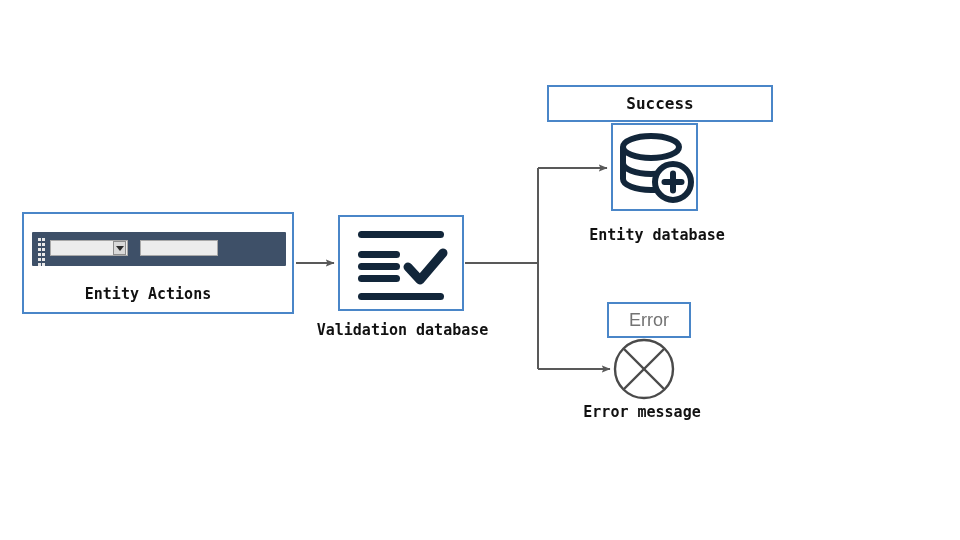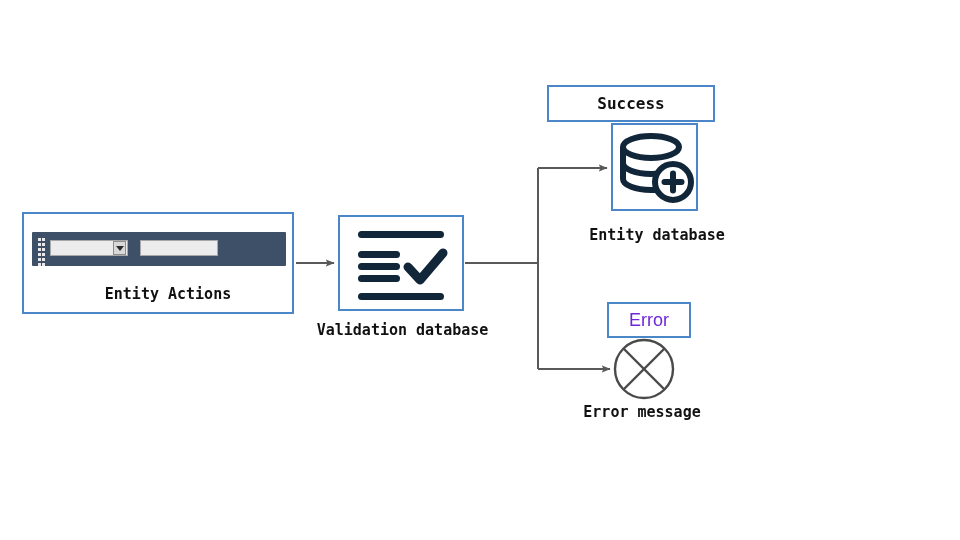--- a/index.html
+++ b/index.html
@@ -109,21 +109,21 @@
     position: absolute;
     text-align: center;
     font-family: "DejaVu Sans Mono", monospace;
     font-weight: bold;
     font-size: 15px;
     color: #111111;
     white-space: nowrap;
     letter-spacing: 0px;
   }
   #entity-actions-caption {
-    left: 32px;
+    left: 12px;
     top: 285px;
     width: 272px;
   }
   
   #validation-node {
     left: 338px;
     top: 215px;
     width: 126px;
     height: 96px;
   }
@@ -141,21 +141,21 @@
   }
   #database-caption {
     left: 567px;
     top: 226px;
     width: 180px;
   }
   
   #success-box {
     left: 547px;
     top: 85px;
-    width: 168px;
+    width: 226px;
     height: 37px;
     display: flex;
     align-items: center;
     justify-content: center;
     gap: 10px;
   }
   .success-strong {
     font-family: "DejaVu Sans Mono", monospace;
     font-weight: bold;
     font-size: 16px;
@@ -173,21 +173,21 @@
     top: 302px;
     width: 84px;
     height: 36px;
     display: flex;
     align-items: center;
     justify-content: center;
   }
   .error-plain {
     font-family: "Liberation Sans", sans-serif;
     font-size: 18px;
-    color: #6d28d9;
+    color: #737373;
     text-align: center;
   }
   #error-icon-node {
     left: 613px;
     top: 338px;
     width: 64px;
     height: 62px;
   }
   #error-caption {
     left: 552px;

